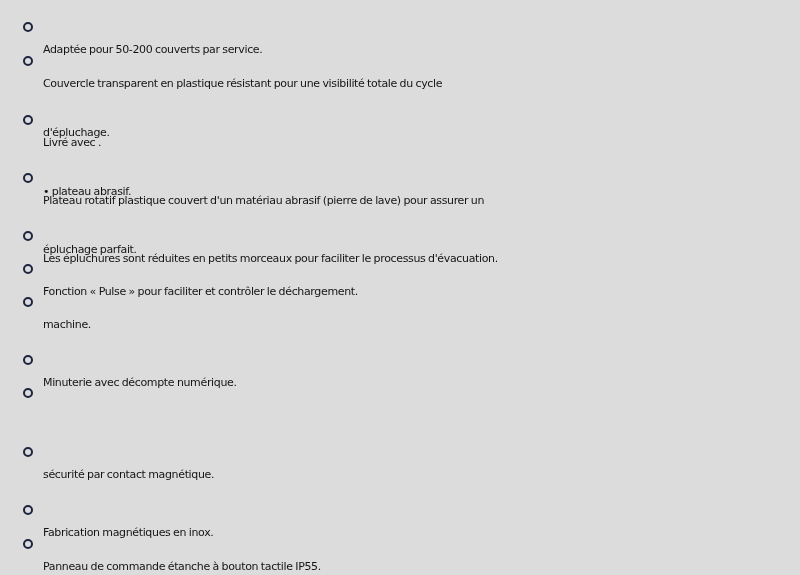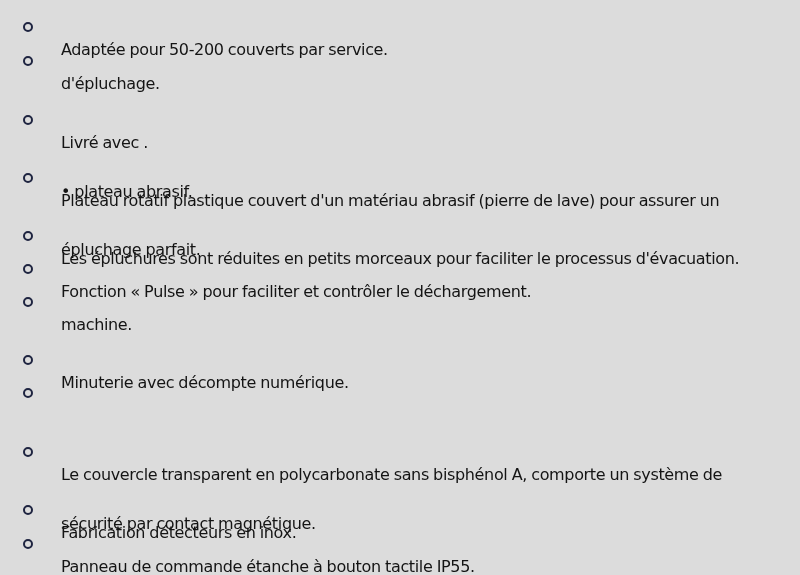--- a/index.html
+++ b/index.html
@@ -33,44 +33,44 @@
       left: 23px;
       width: 6px;
       height: 6px;
       border: 2.5px solid #1e2440;
       border-radius: 50%;
     }
     .text {
       position: absolute;
       left: 43px;
       right: 14px;
-      font-size: 16px;
+      font-size: 11px;
       line-height: 24.5px;
       letter-spacing: -0.35px;
       word-spacing: -0.5px;
       white-space: pre-line;
-      margin-left: 18px;
     }
     .sub {
       display: block;
     }
   </style>
 </head>
 <body style="background: rgb(220, 220, 220); color: rgb(20, 20, 20);">
 
 <ul class="list">
   <li class="item" style="top: 13px;">
     <span class="bullet" style="top: 9px; border-color: rgb(30, 36, 64);"></span>
     <span class="text">
       <span class="sub">Adaptée pour 50-200 couverts par service.</span>
     </span>
   </li>
   <li class="item" style="top: 47px;">
     <span class="bullet" style="top: 9px; border-color: rgb(30, 36, 64);"></span>
     <span class="text">
+      <span class="sub">Couvercle transparent en plastique résistant pour une visibilité totale du cycle</span>
       <span class="sub">d'épluchage.</span>
     </span>
   </li>
   <li class="item" style="top: 106px;">
     <span class="bullet" style="top: 9px; border-color: rgb(30, 36, 64);"></span>
     <span class="text">
       <span class="sub">Livré avec .</span>
       <span class="sub">• plateau abrasif.</span>
     </span>
   </li>
@@ -106,28 +106,27 @@
     </span>
   </li>
   <li class="item" style="top: 379px;">
     <span class="bullet" style="top: 9px; border-color: rgb(30, 36, 64);"></span>
     <span class="text">
     </span>
   </li>
   <li class="item" style="top: 438px;">
     <span class="bullet" style="top: 9px; border-color: rgb(30, 36, 64);"></span>
     <span class="text">
-      <span class="sub">Le couvercle transparent en polycarbonate sans bisphénol A, comporte un système de</span>
       <span class="sub">sécurité par contact magnétique.</span>
     </span>
   </li>
   <li class="item" style="top: 496px;">
     <span class="bullet" style="top: 9px; border-color: rgb(30, 36, 64);"></span>
     <span class="text">
-      <span class="sub">Fabrication détecteurs en inox.</span>
+      <span class="sub">Fabrication magnétiques en inox.</span>
     </span>
   </li>
   <li class="item" style="top: 530px;">
     <span class="bullet" style="top: 9px; border-color: rgb(30, 36, 64);"></span>
     <span class="text">
       <span class="sub">Panneau de commande étanche à bouton tactile IP55.</span>
     </span>
   </li>
 </ul>
 

